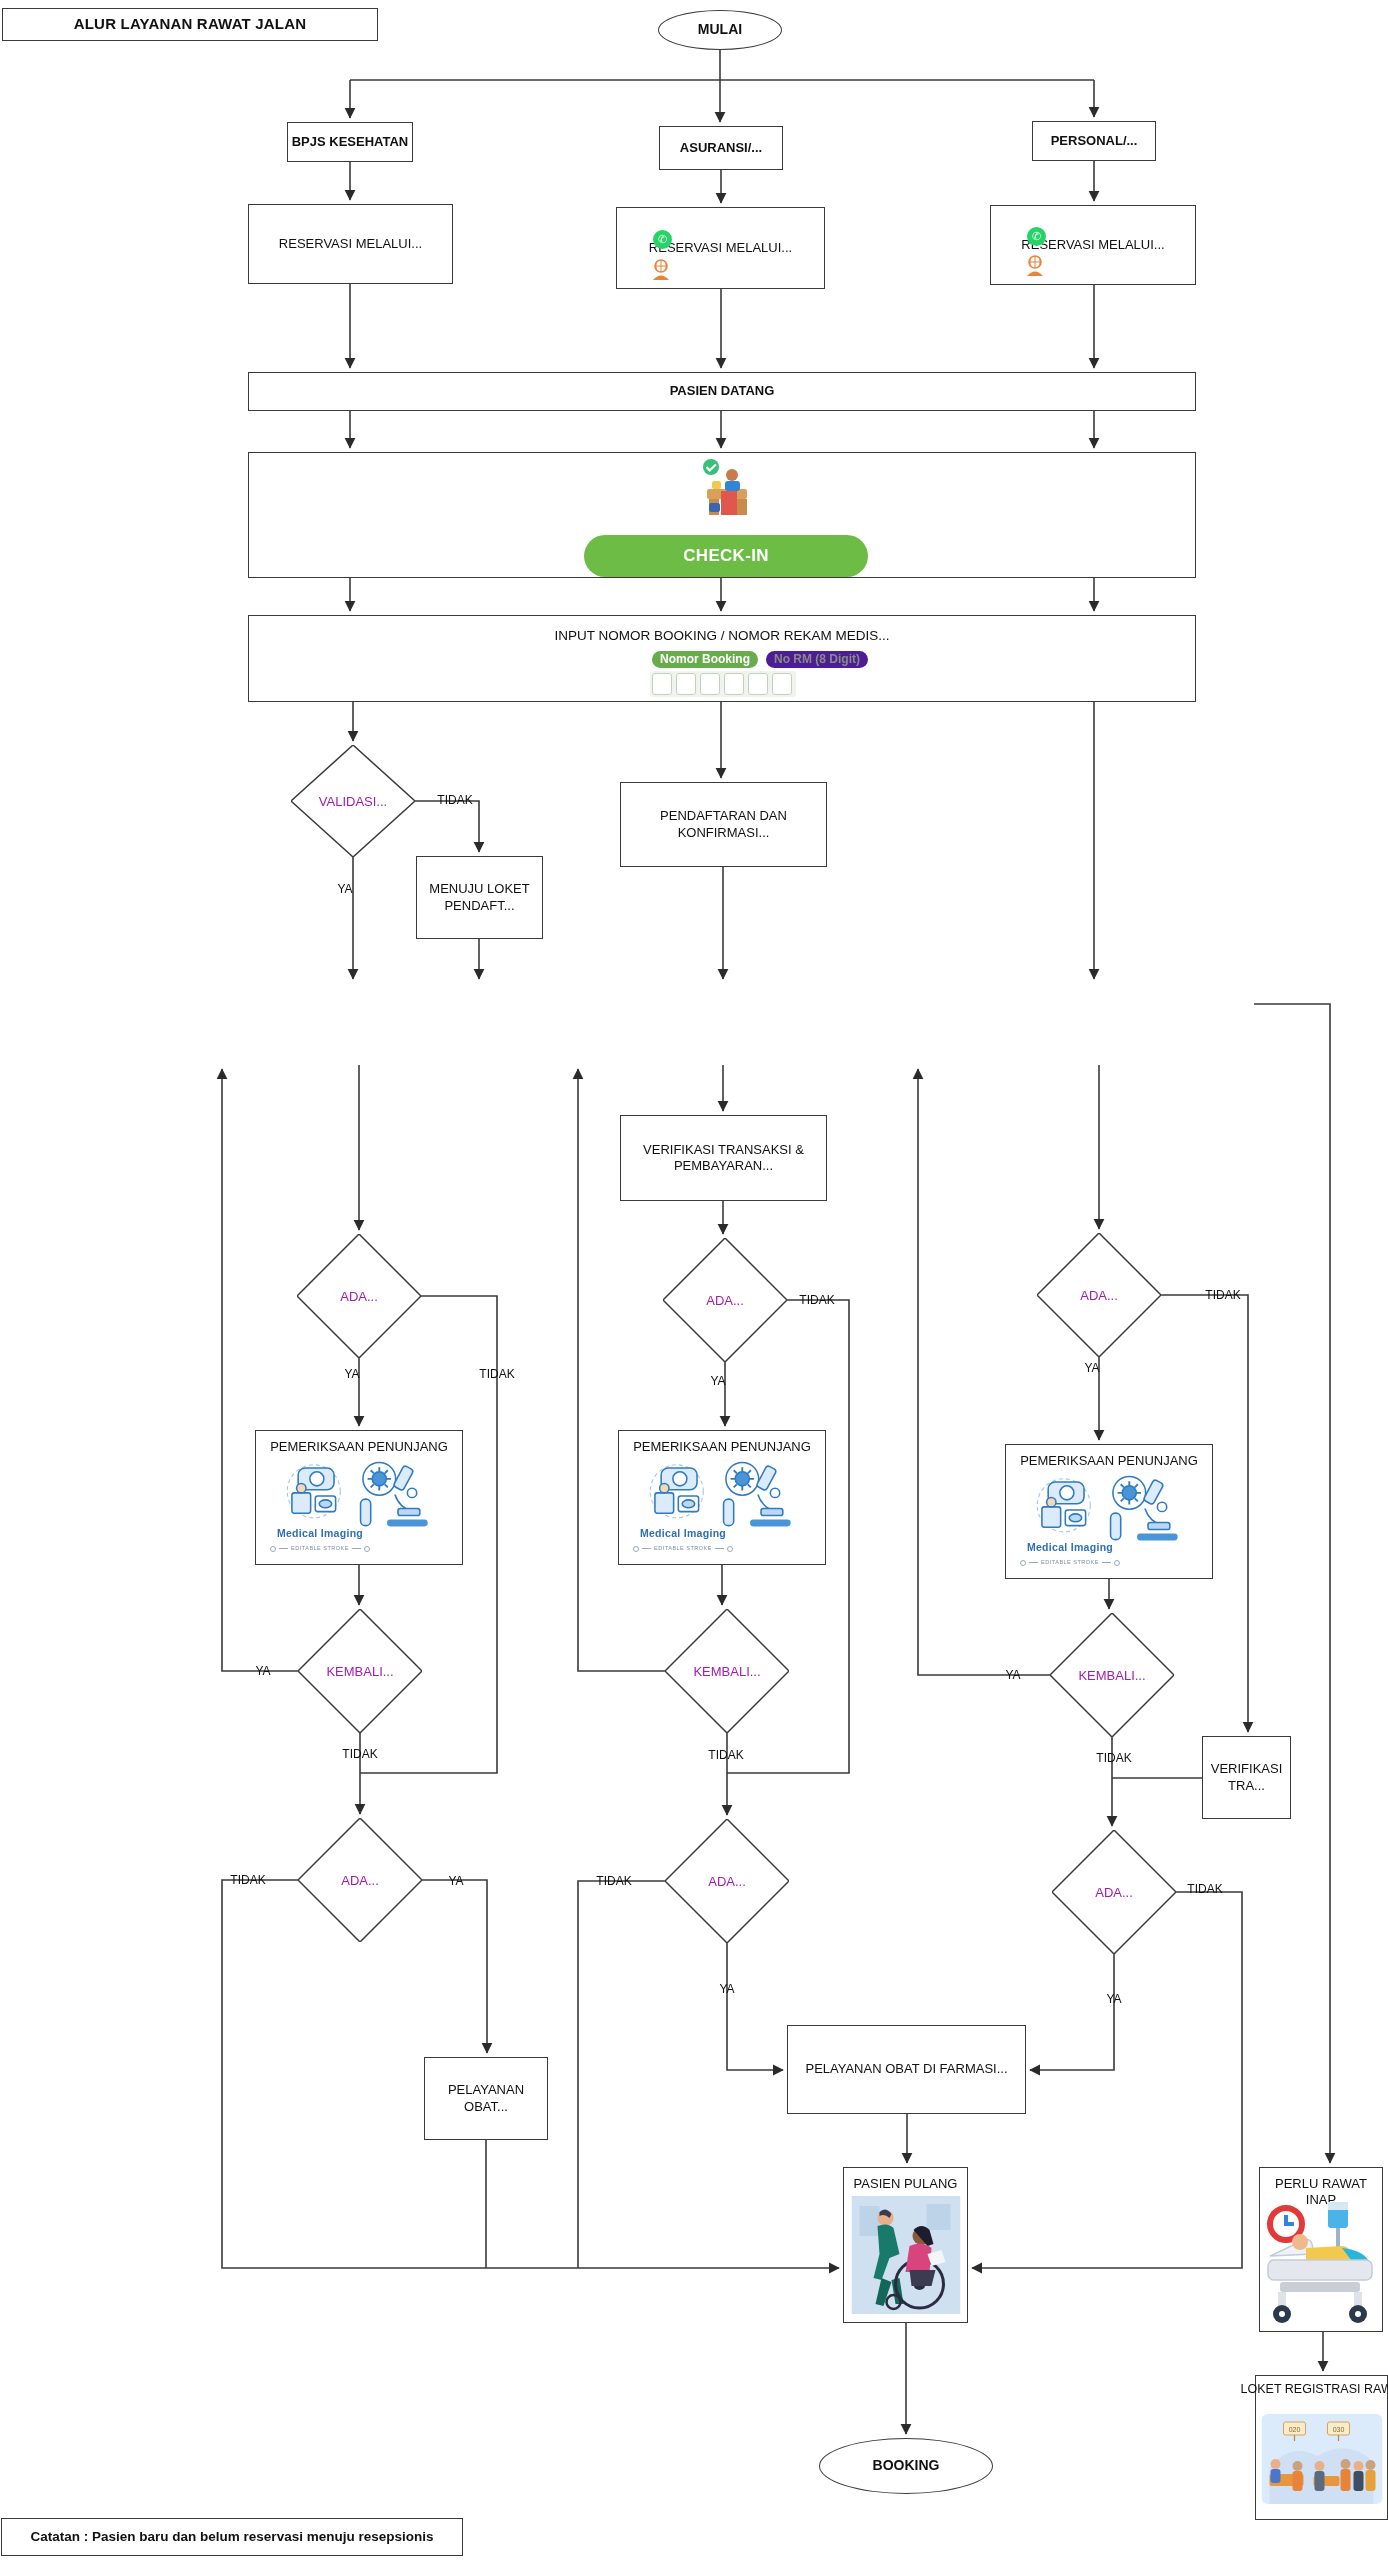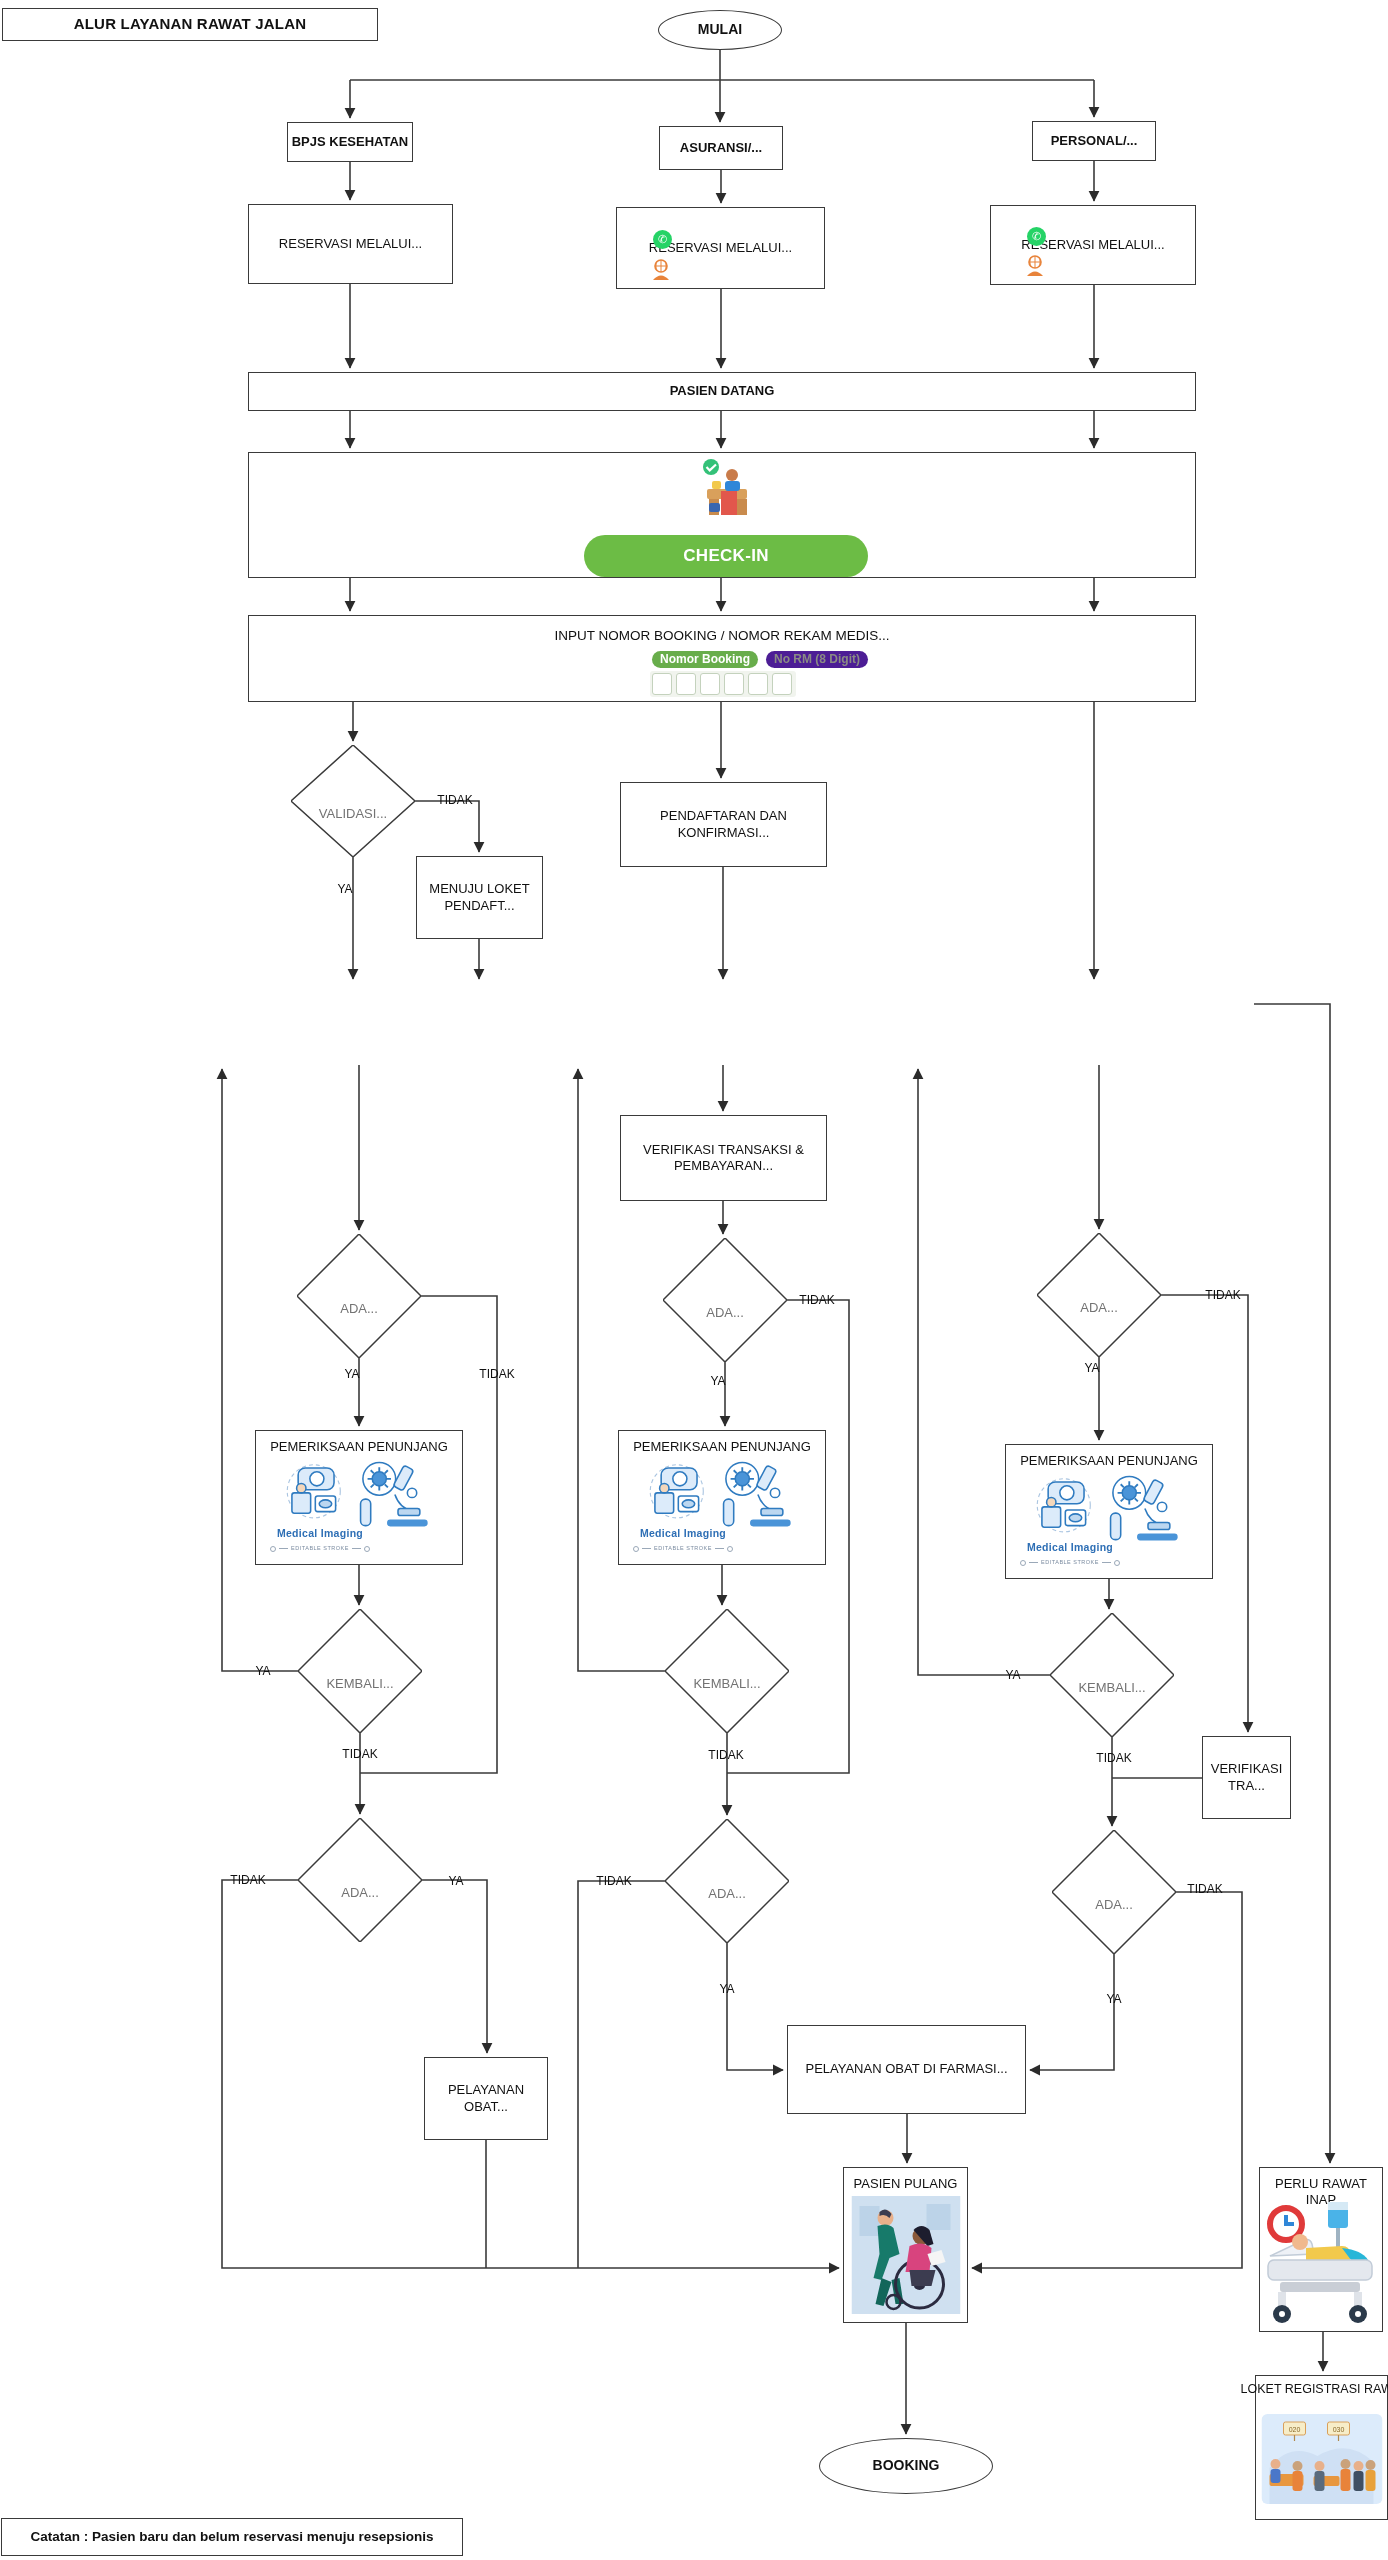--- a/index.html
+++ b/index.html
@@ -11,21 +11,21 @@
         display:flex;align-items:center;justify-content:center;text-align:center;
         font-size:13px;color:#111;line-height:1.25;padding:2px;}
   .ellipse{border-radius:50%;font-weight:bold;font-size:14px;}
   .titlebox{font-weight:bold;font-size:15px;letter-spacing:.2px;}
   .bar{font-weight:600;}
   .greenbar{background:var(--flow-green);border:none;color:#fff;font-size:17px;font-weight:500;letter-spacing:.4px;}
   .dwrap{position:absolute;}
   .dwrap svg{position:absolute;left:0;top:0;width:100%;height:100%;}
   .dwrap polygon{fill:#fff;stroke:#3a3a3a;stroke-width:1.5;vector-effect:non-scaling-stroke;}
   .dlabel{position:absolute;left:50%;top:50%;transform:translate(-50%,-50%);
-          font-size:13px;color:#737373;white-space:nowrap;margin-top:12px;}
+          font-size:13px;color:#a21caf;white-space:nowrap;}
   .elabel{position:absolute;transform:translate(-50%,-50%);font-size:12px;color:#111;white-space:nowrap;}
   .col{flex-direction:column;justify-content:flex-start;}
   .boxtitle{margin-top:6px;font-size:13px;}
   .checkin{position:absolute;left:335px;top:82px;width:284px;height:42px;border-radius:21px;
            background:var(--checkin-green);color:#fff;font-weight:bold;font-size:17px;border:none;
            display:flex;align-items:center;justify-content:center;letter-spacing:.3px;}
   .siapkantext{position:absolute;left:0;right:0;top:55px;font-weight:600;font-size:14px;text-align:center;}
   .siapkanicon{position:absolute;left:50%;top:6px;transform:translateX(-50%);}
   .inputtitle{position:absolute;left:0;right:0;top:12px;text-align:center;font-size:13.5px;}
   .badges{position:absolute;left:403px;top:35px;display:flex;gap:8px;}

